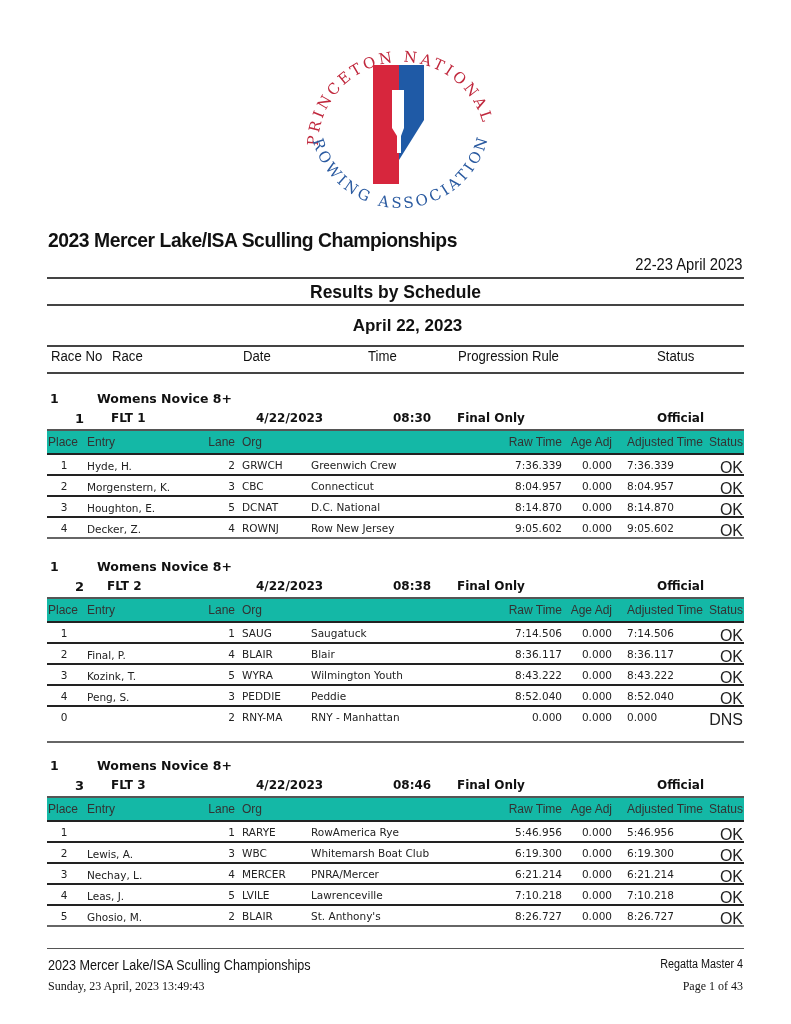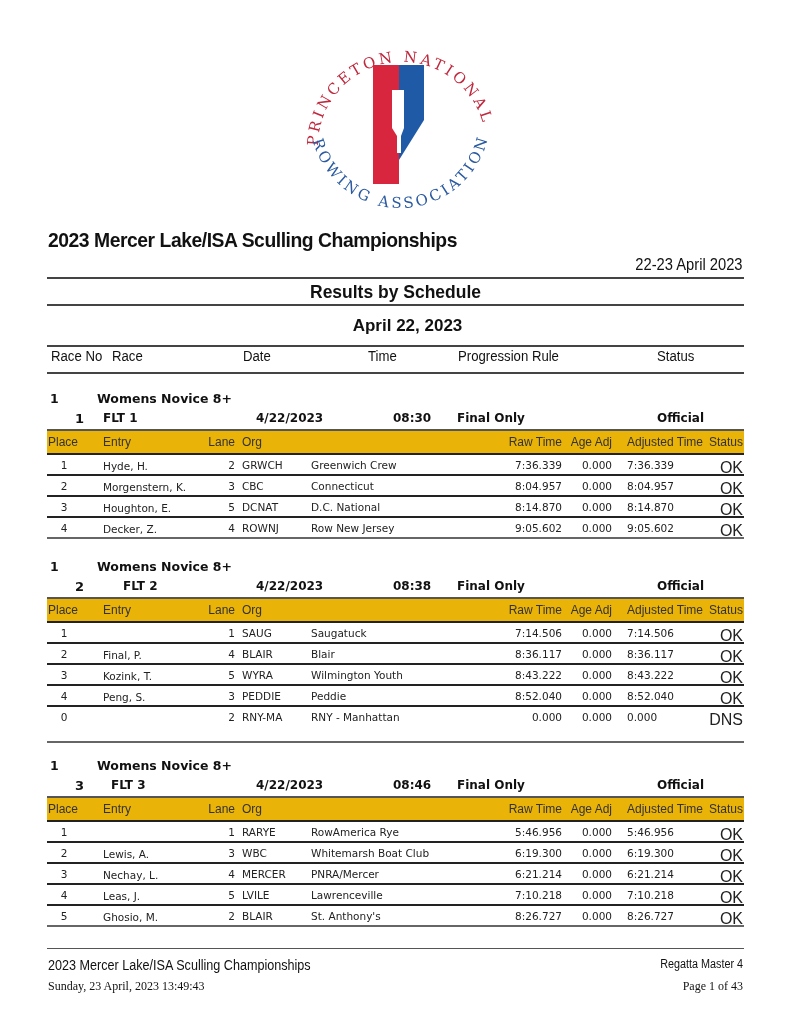--- a/index.html
+++ b/index.html
@@ -11,27 +11,27 @@
   .rule { left: 47px; width: 697px; height: 0; border-top: 2px solid #444; }
   .subtitle { left: 0; width: 791px; text-align: center; top: 281px; font-size: 19px; font-weight: bold; transform: scaleX(0.92); }
   .daytitle { left: 12px; width: 791px; text-align: center; top: 316px; font-size: 17px; font-weight: bold; }
   .colhdr { top: 348px; font-size: 14px; transform: scaleX(0.94); transform-origin: left; white-space: nowrap; }
 
   .race { left: 47px; width: 697px; }
   .race-line1 { position: relative; height: 20px; font-family: "DejaVu Sans", sans-serif; font-size: 12.5px; font-weight: bold; }
   .race-line2 { position: relative; height: 20px; font-family: "DejaVu Sans", sans-serif; font-size: 12px; font-weight: bold; }
   .race-line1 span, .race-line2 span { position: absolute; top: 2px; white-space: nowrap; }
   .tbl { position: relative; }
-  .thead { position: relative; height: 22px; background: #eab308; border-top: 2px solid #555; border-bottom: 2px solid #222; font-size: 12px; color: #333; }
+  .thead { position: relative; height: 22px; background: #14b8a6; border-top: 2px solid #555; border-bottom: 2px solid #222; font-size: 12px; color: #333; }
   .thead span, .trow span { position: absolute; top: 4px; white-space: nowrap; }
   .trow { position: relative; height: 19px; border-bottom: 2px solid #222; font-family: "DejaVu Sans", sans-serif; font-size: 10.5px; color: #222; }
   .trow.tall { height: 34px; }
   .trow.last { border-bottom: 2px solid #666; }
   .c-place { left: 0; width: 34px; text-align: center; }
-  .c-entry { left: 56px; width: 122px; white-space: normal !important; line-height: 15px; }
+  .c-entry { left: 40px; width: 122px; white-space: normal !important; line-height: 15px; }
   .c-lane { left: 152px; width: 36px; text-align: right; }
   .c-org { left: 195px; }
   .c-orgname { left: 264px; }
   .c-raw { left: 390px; width: 125px; text-align: right; }
   .c-age { left: 480px; width: 85px; text-align: right; }
   .c-adj { left: 580px; width: 108px; text-align: left; }
   .c-status { left: 640px; width: 56px; text-align: right; font-family: "Liberation Sans", sans-serif; font-size: 16px; }
   .thead .c-status { font-size: 12px; }
   .footer-title { left: 48px; top: 957px; font-size: 14px; transform: scaleX(0.9); transform-origin: left; white-space: nowrap; }
   .footer-right1 { right: 48px; top: 957px; font-size: 12px; transform: scaleX(0.9); transform-origin: right; }
@@ -76,21 +76,21 @@
 <div class="abs rule" style="top:372px"></div>
 
 <div id="races">
     <div class="abs race" style="top: 389px;">
       <div class="race-line1">
         <span style="left:3px">1</span>
         <span style="left:50px">Womens Novice 8+</span>
       </div>
       <div class="race-line2">
         <span style="left:28px;font-size:13px">1</span>
-        <span style="left:56px">FLT 1</span>
+        <span style="left:64px">FLT 1</span>
         <span style="left:209px">4/22/2023</span>
         <span style="left:346px">08:30</span>
         <span style="left:410px">Final Only</span>
         <span style="left:610px">Official</span>
       </div>
       <div class="tbl">
         <div class="thead">
           <span class="c-place" style="text-align:left;left:1px">Place</span>
           <span class="c-entry">Entry</span>
           <span class="c-lane">Lane</span>
@@ -146,21 +146,21 @@
         </div>
       </div>
     </div>
     <div class="abs race" style="top: 557px;">
       <div class="race-line1">
         <span style="left:3px">1</span>
         <span style="left:50px">Womens Novice 8+</span>
       </div>
       <div class="race-line2">
         <span style="left:28px;font-size:13px">2</span>
-        <span style="left:76px">FLT 2</span>
+        <span style="left:60px">FLT 2</span>
         <span style="left:209px">4/22/2023</span>
         <span style="left:346px">08:38</span>
         <span style="left:410px">Final Only</span>
         <span style="left:610px">Official</span>
       </div>
       <div class="tbl">
         <div class="thead">
           <span class="c-place" style="text-align:left;left:1px">Place</span>
           <span class="c-entry">Entry</span>
           <span class="c-lane">Lane</span>

